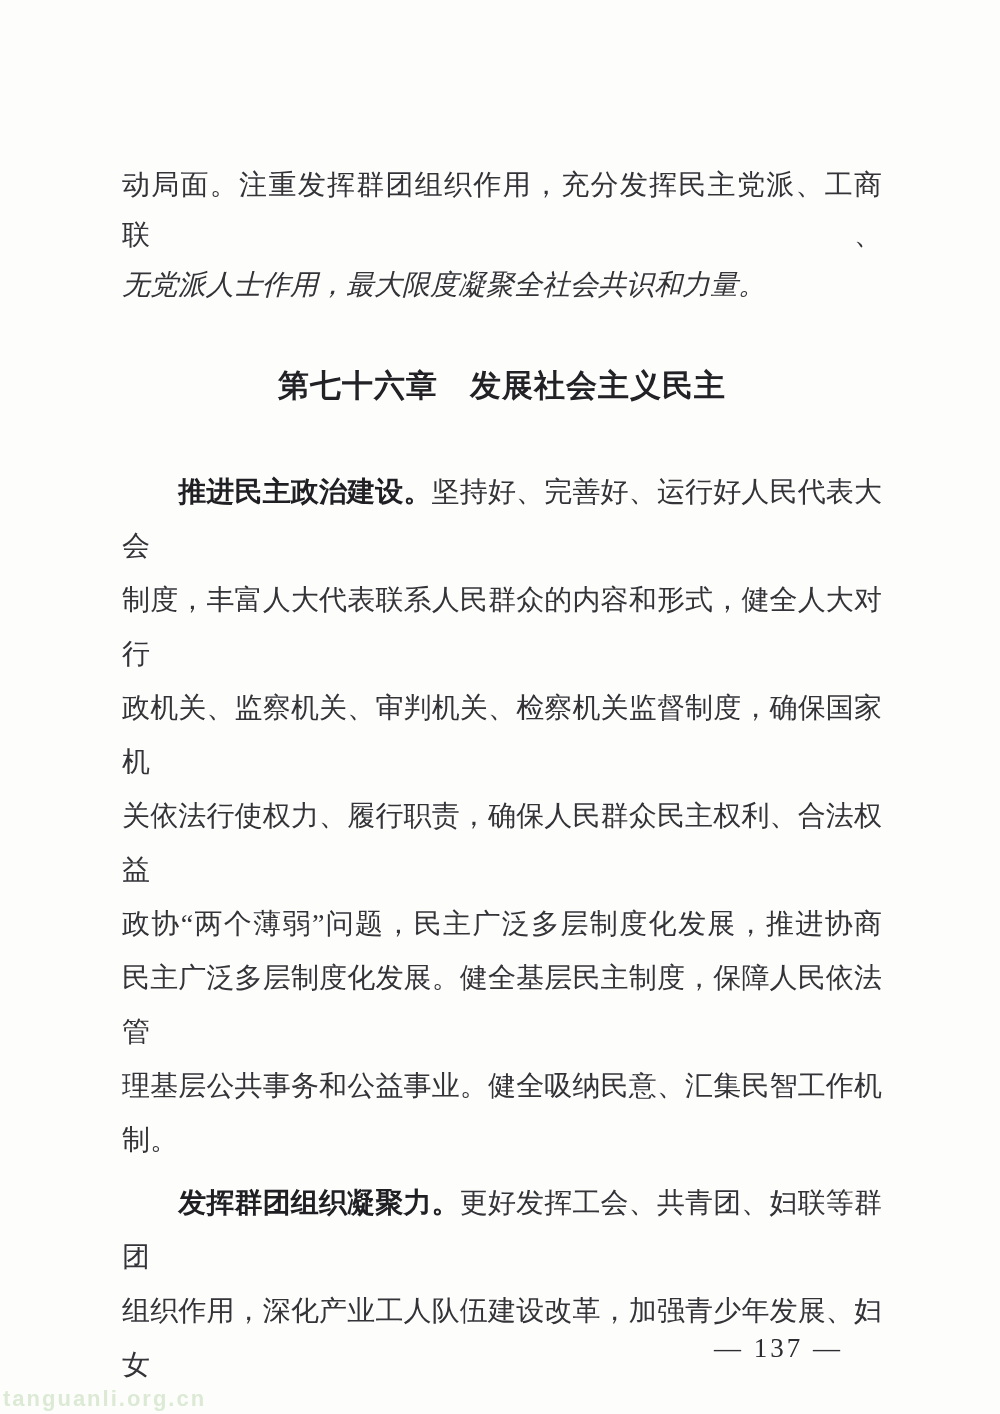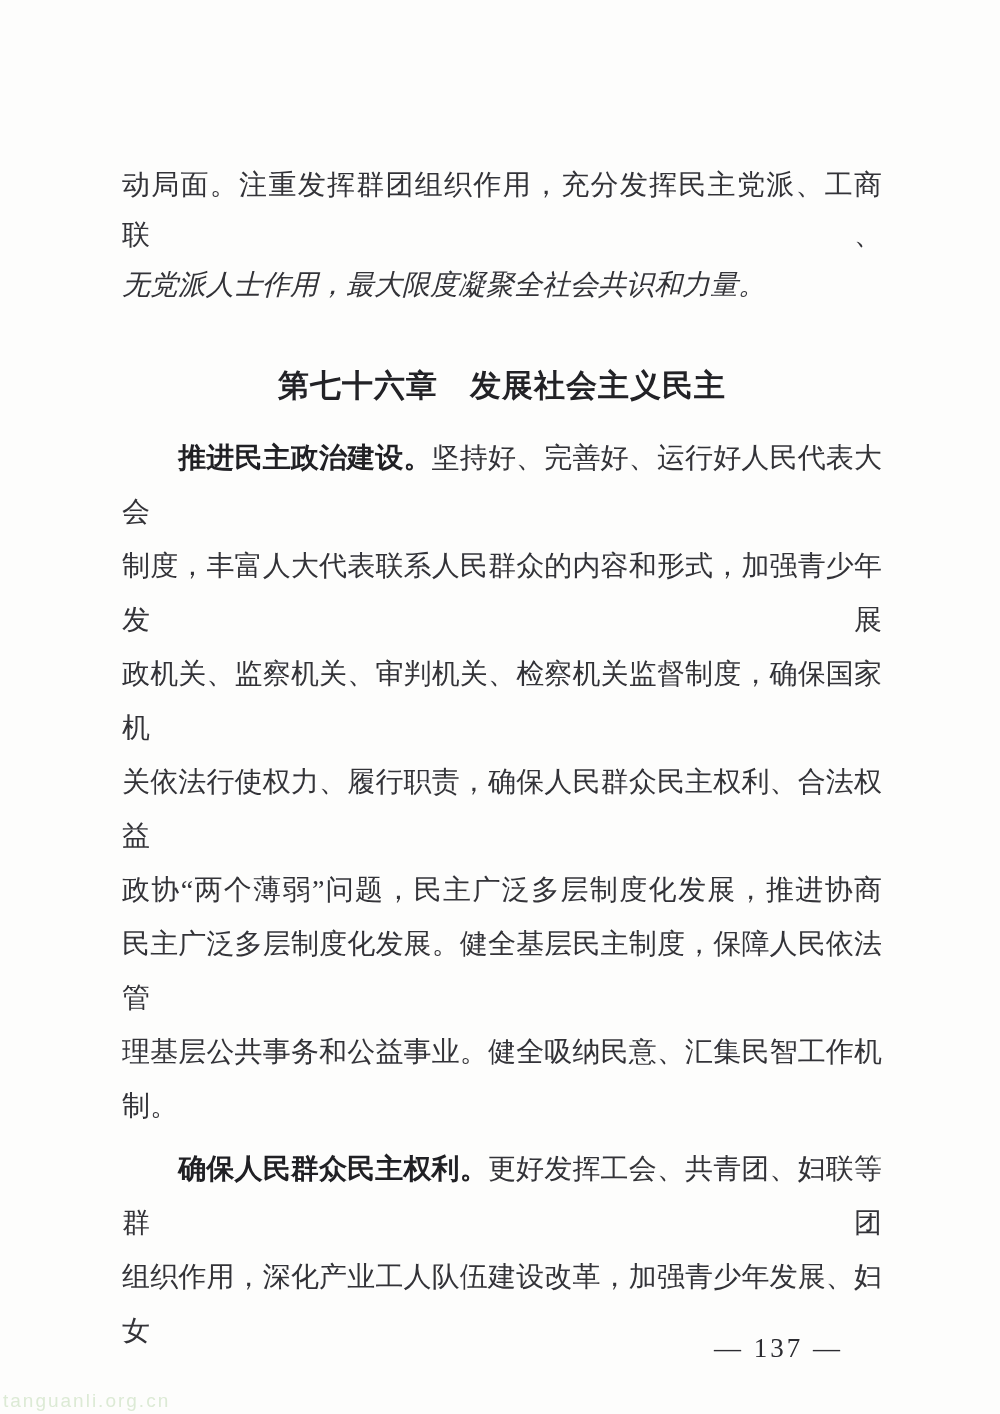--- a/index.html
+++ b/index.html
@@ -27,21 +27,21 @@
     text-align: justify;
     text-align-last: justify;
     text-justify: inter-character;
     white-space: nowrap_off;
   }
   .cont-line.last {
     text-align-last: left;
     font-style: italic;
   }
   .chapter-heading {
-    margin: 54px 0 23px 0;
+    margin: 54px 0 57px 0;
     text-align: center;
     font-family: "Liberation Sans", sans-serif;
     font-weight: 700;
     font-size: 31px;
     line-height: 44px;
     color: #222226;
     letter-spacing: 1px;
   }
   .para {
     margin: 0;
@@ -75,51 +75,51 @@
     font-size: 27px;
     line-height: 32px;
     color: #2c2c31;
     letter-spacing: 3px;
   }
   .watermark {
     position: absolute;
     left: 3px;
     bottom: 2px;
     font-family: "Liberation Sans", sans-serif;
-    font-weight: 400;
-    font-size: 19px;
+    font-weight: 700;
+    font-size: 22px;
     letter-spacing: 2px;
     color: #dcead5;
   }
 </style>
 </head>
 <body>
 
 <div class="page">
   <div class="content">
 
     <div class="para">
       <div class="cont-line">动局面。注重发挥群团组织作用，充分发挥民主党派、工商联、</div>
       <div class="cont-line last">无党派人士作用，最大限度凝聚全社会共识和力量。</div>
     </div>
 
     <div class="chapter-heading">第七十六章　发展社会主义民主</div>
 
     <div class="para">
       <div class="body-line"><span class="indent"></span><span class="lead">推进民主政治建设。</span><span>坚持好、完善好、运行好人民代表大会</span></div>
-      <div class="body-line">制度，丰富人大代表联系人民群众的内容和形式，加强青少年发展</div>
+      <div class="body-line">制度，丰富人大代表联系人民群众的内容和形式，健全人大对行</div>
       <div class="body-line">政机关、监察机关、审判机关、检察机关监督制度，确保国家机</div>
       <div class="body-line">关依法行使权力、履行职责，确保人民群众民主权利、合法权益</div>
       <div class="body-line">政协“两个薄弱”问题，民主广泛多层制度化发展，推进协商</div>
       <div class="body-line">民主广泛多层制度化发展。健全基层民主制度，保障人民依法管</div>
       <div class="body-line last">理基层公共事务和公益事业。健全吸纳民意、汇集民智工作机制。</div>
     </div>
 
     <div class="para">
-      <div class="body-line"><span class="indent"></span><span class="lead">确保人民群众民主权利。</span><span>更好发挥工会、共青团、妇联等群团</span></div>
+      <div class="body-line"><span class="indent"></span><span class="lead">发挥群团组织凝聚力。</span><span>更好发挥工会、共青团、妇联等群团</span></div>
       <div class="body-line">组织作用，深化产业工人队伍建设改革，加强青少年发展、妇女</div>
 
     </div>
 
   </div>
 
   <div class="page-number">— 137 —</div>
 
   <div class="watermark">tanguanli.org.cn</div>
 </div>

